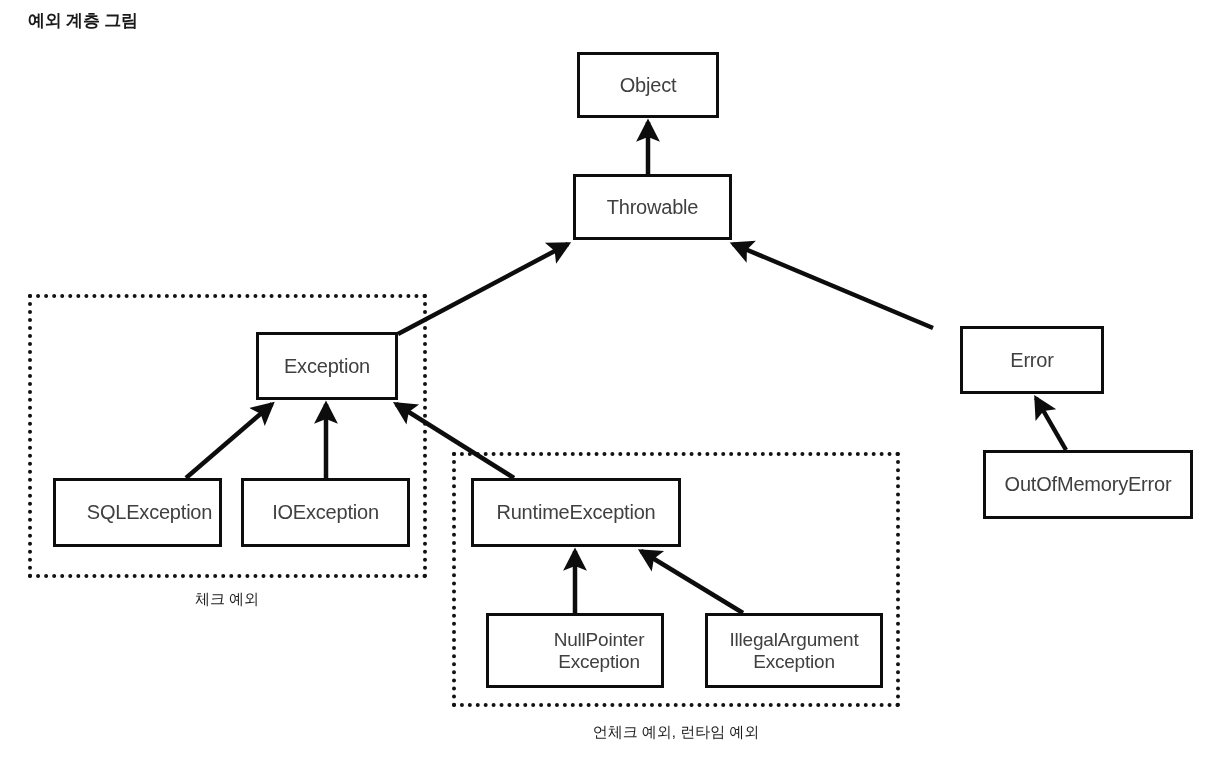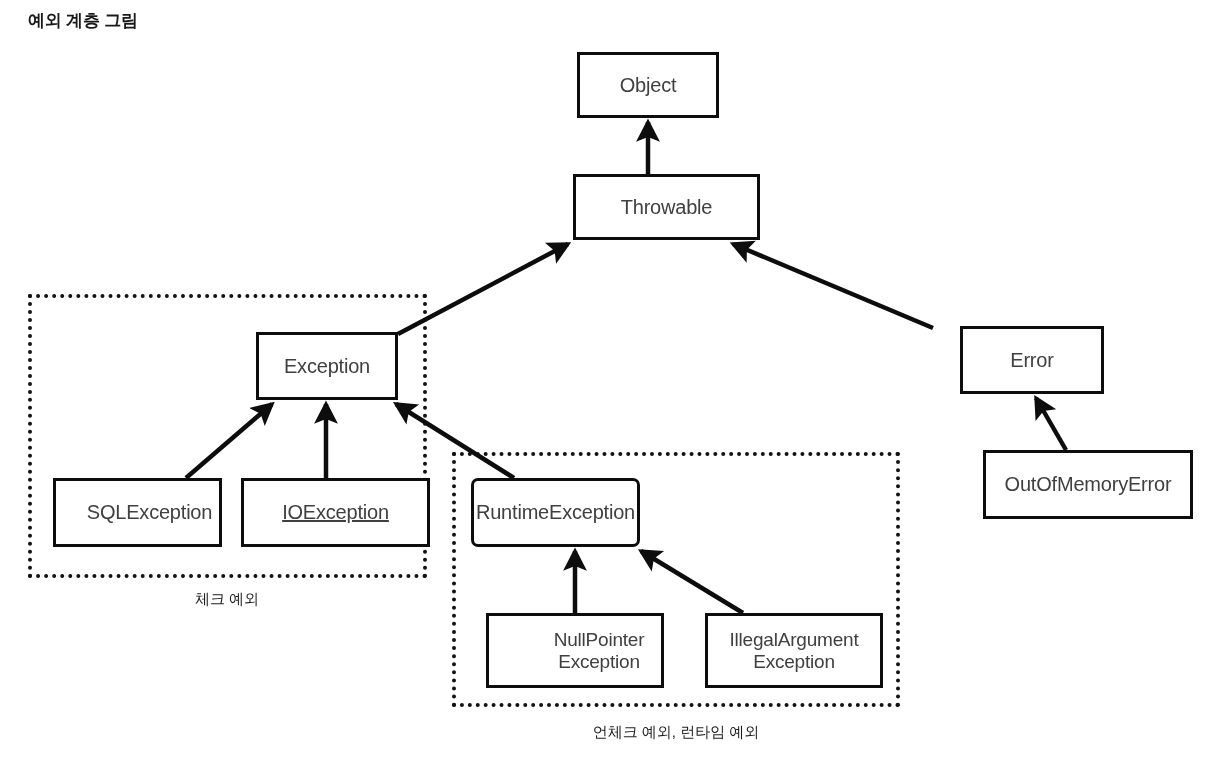--- a/index.html
+++ b/index.html
@@ -99,26 +99,26 @@
         <line x1="326" y1="478" x2="326" y2="404" marker-end="url(#arrowhead)"></line>
         <line x1="514" y1="478" x2="396" y2="404" marker-end="url(#arrowhead)"></line>
         <line x1="1066" y1="450" x2="1036" y2="398" marker-end="url(#arrowhead)"></line>
         <line x1="575" y1="613" x2="575" y2="551" marker-end="url(#arrowhead)"></line>
         <line x1="743" y1="613" x2="641" y2="551" marker-end="url(#arrowhead)"></line>
       </g>
   </svg>
 
   <div id="node-layer">
       <div class="node" style="left: 577px; top: 52px; width: 142px; height: 66px;">Object</div>
-      <div class="node" style="left: 573px; top: 174px; width: 187px; height: 66px;">Throwable</div>
+      <div class="node" style="left: 573px; top: 174px; width: 159px; height: 66px;">Throwable</div>
       <div class="node" style="left: 256px; top: 332px; width: 142px; height: 68px;">Exception</div>
       <div class="node" style="left: 960px; top: 326px; width: 144px; height: 68px;">Error</div>
       <div class="node" style="left: 53px; top: 478px; width: 169px; height: 69px; padding-left: 24px;">SQLException</div>
-      <div class="node" style="left: 241px; top: 478px; width: 189px; height: 69px; text-decoration: underline;">IOException</div>
-      <div class="node" style="left: 471px; top: 478px; width: 169px; height: 69px; border-radius: 7px;">RuntimeException</div>
+      <div class="node" style="left: 241px; top: 478px; width: 169px; height: 69px;">IOException</div>
+      <div class="node" style="left: 471px; top: 478px; width: 210px; height: 69px;">RuntimeException</div>
       <div class="node" style="left: 983px; top: 450px; width: 210px; height: 69px;">OutOfMemoryError</div>
       <div class="node small" style="left: 486px; top: 613px; width: 178px; height: 75px; padding-left: 48px;">NullPointer
 Exception</div>
       <div class="node small" style="left: 705px; top: 613px; width: 178px; height: 75px;">IllegalArgument
 Exception</div>
     </div>
 
 </div>
 
 </body></html>

